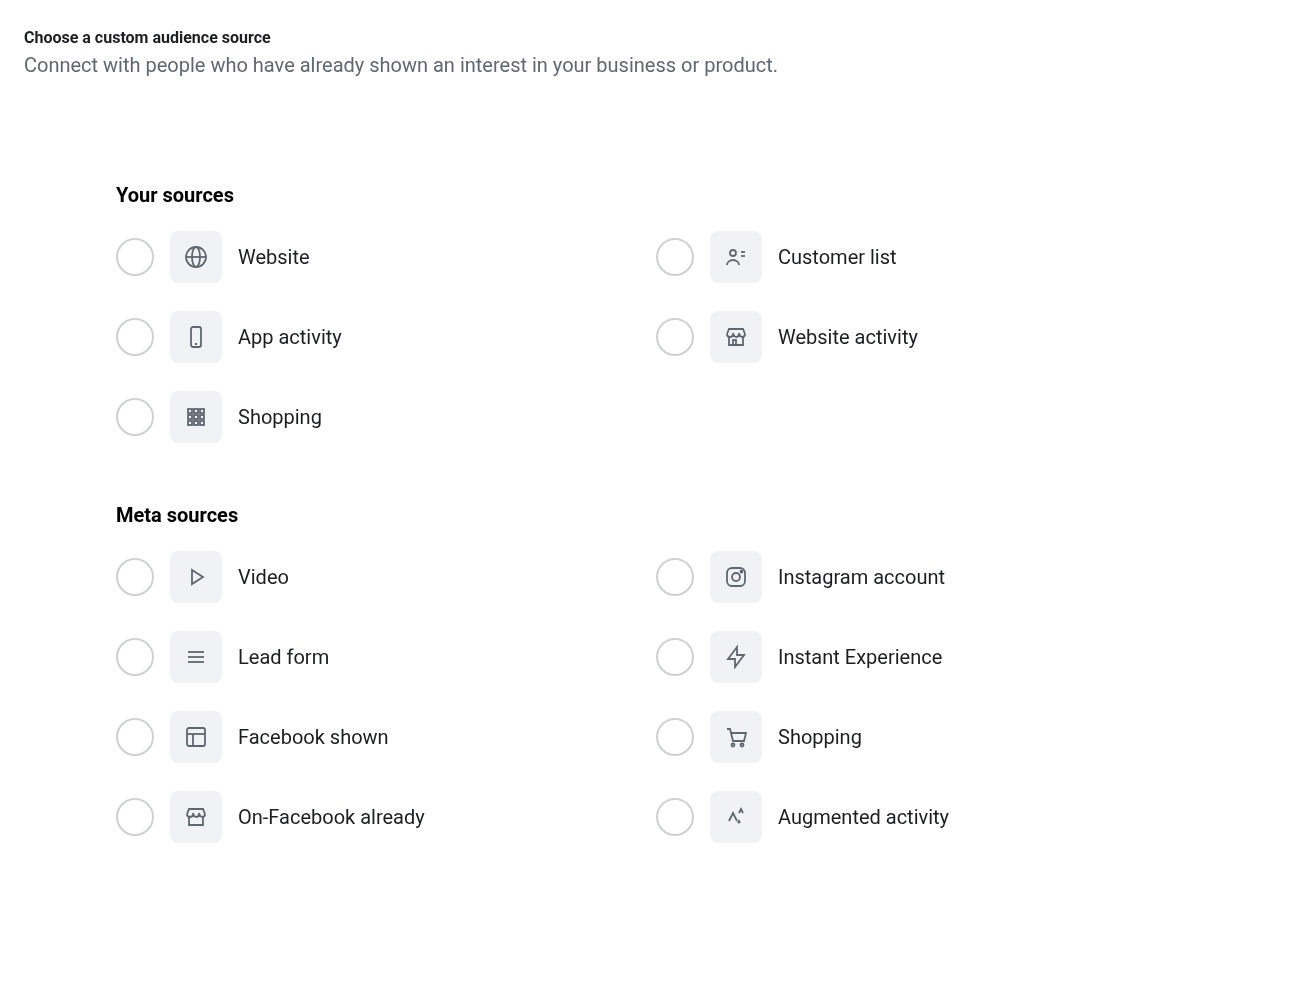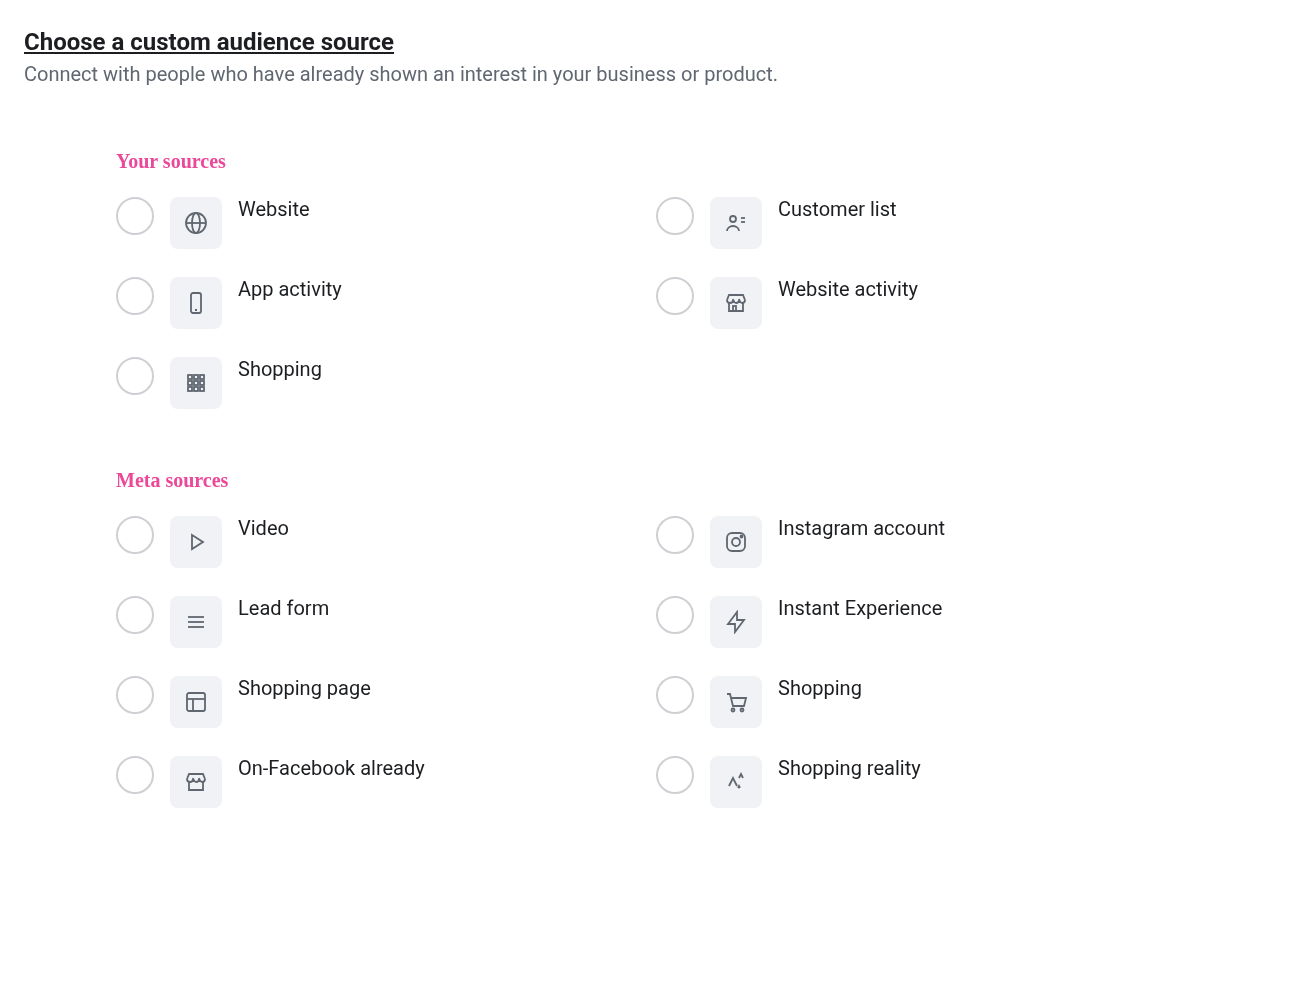--- a/index.html
+++ b/index.html
@@ -8,51 +8,49 @@
       padding: 0;
     }
     body {
       font-family: -apple-system, BlinkMacSystemFont, "Segoe UI", Roboto, Helvetica, Arial, sans-serif;
       background: #ffffff;
       color: #1c1e21;
       padding: 28px 24px;
       width: 1292px;
     }
     .page-title {
-      font-size: 24px;
+      font-size: 16px;
       font-weight: 700;
       color: #1c1e21;
       margin-bottom: 6px;
-      text-decoration: underline;
     }
     .page-subtitle {
       font-size: 20px;
       font-weight: 400;
       color: #606770;
-      margin-bottom: 64px;
+      margin-bottom: 106px;
     }
     .sections {
       padding-left: 92px;
     }
     .section-title {
       font-size: 20px;
       font-weight: 700;
-      color: #ec4899;
+      color: #000000;
       margin-bottom: 24px;
-      font-family: Liberation Serif, serif;
     }
     .options-grid {
       display: grid;
       grid-template-columns: 540px 540px;
       row-gap: 28px;
       margin-bottom: 60px;
     }
     .option {
       display: flex;
-      align-items: flex-start;
+      align-items: center;
       gap: 16px;
     }
     .radio {
       width: 38px;
       height: 38px;
       border-radius: 50%;
       border: 2px solid #ced0d4;
       background: #ffffff;
       cursor: pointer;
       flex-shrink: 0;
@@ -213,21 +211,21 @@
 
     <div class="option">
       <div class="radio"></div>
       <div class="icon-box">
         <svg viewBox="0 0 24 24">
             <rect x="3" y="3" width="18" height="18" rx="2"></rect>
             <line x1="3" y1="9" x2="21" y2="9"></line>
             <line x1="9" y1="9" x2="9" y2="21"></line>
           </svg>
       </div>
-      <span class="option-label">Shopping page</span>
+      <span class="option-label">Facebook shown</span>
     </div>
 
     <div class="option">
       <div class="radio"></div>
       <div class="icon-box">
         <svg viewBox="0 0 24 24">
             <circle cx="9" cy="20" r="1.5"></circle>
             <circle cx="18" cy="20" r="1.5"></circle>
             <path d="M3 4h3l3 12h11l2-8H7"></path>
           </svg>
@@ -249,20 +247,20 @@
 
     <div class="option">
       <div class="radio"></div>
       <div class="icon-box">
         <svg viewBox="0 0 24 24">
             <path d="M5 16l4-8 4 8"></path>
             <path d="M15 8l2-4 2 4"></path>
             <path d="M14 18l1-2 1 2"></path>
           </svg>
       </div>
-      <span class="option-label">Shopping reality</span>
+      <span class="option-label">Augmented activity</span>
     </div>
 
     <div></div>
 
   </div>
 
 </div>
 
 </body></html>

